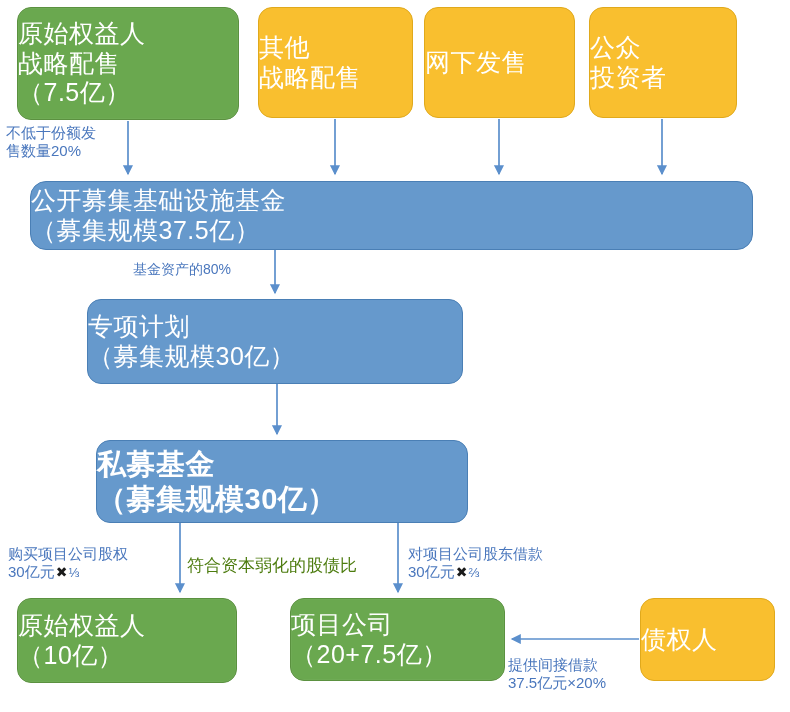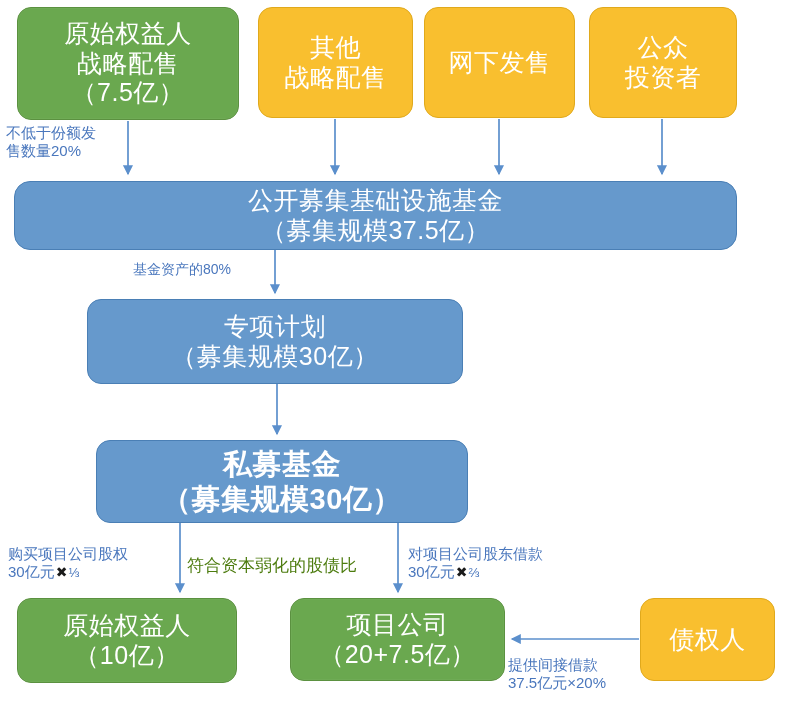--- a/index.html
+++ b/index.html
@@ -13,21 +13,21 @@
     height: 712px;
     background: #ffffff;
     font-family: "Liberation Sans", "DejaVu Sans", sans-serif;
     overflow: hidden;
   }
   .node {
     position: absolute;
     box-sizing: border-box;
     display: flex;
     flex-direction: column;
-    align-items: center;
+    align-items: flex-start;
     justify-content: center;
     text-align: center;
     color: #ffffff;
     border-radius: 14px;
     line-height: 1.18;
     letter-spacing: 0.5px;
   }
   .node .ln { display: block; white-space: nowrap; }
   .node.green {
     background: #6aa84f;
@@ -121,21 +121,21 @@
 
   <div class="node orange" style="left:424px; top:7px; width:151px; height:111px; font-size:25px;">
     <span class="ln">网下发售</span>
   </div>
 
   <div class="label" style="left:6px; top:124px; width:115px;">
     <span class="ln">不低于份额发</span>
     <span class="ln">售数量20%</span>
   </div>
 
-  <div class="node blue" style="left:14px; top:181px; width:723px; height:69px; font-size:25px; border-radius:16px;">
+  <div class="node blue" style="left:30px; top:181px; width:723px; height:69px; font-size:25px; border-radius:16px;">
     <span class="ln">公开募集基础设施基金</span>
     <span class="ln">（募集规模37.5亿）</span>
   </div>
 
   <div class="label" style="left:133px; top:261px; width:130px; font-size:14px;">
     <span class="ln">基金资产的80%</span>
   </div>
 
   <div class="node blue" style="left:87px; top:299px; width:376px; height:85px; font-size:25px;">
     <span class="ln">专项计划</span>

